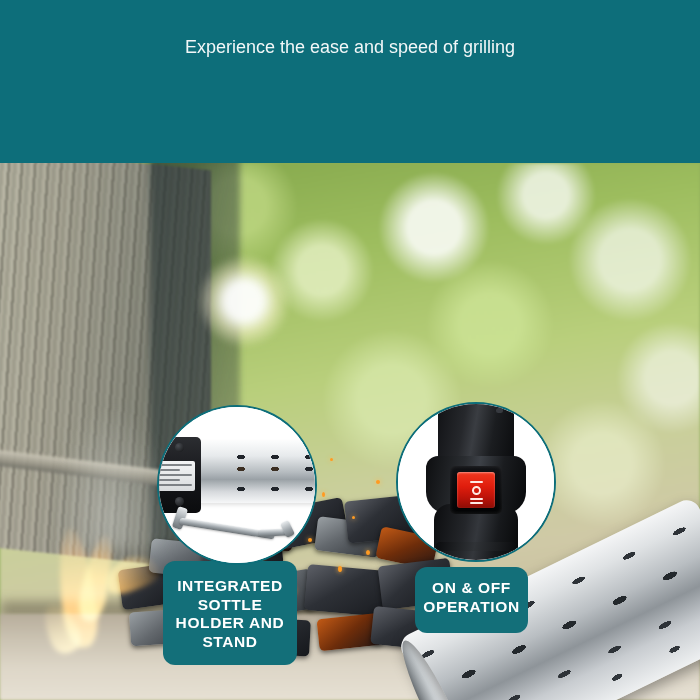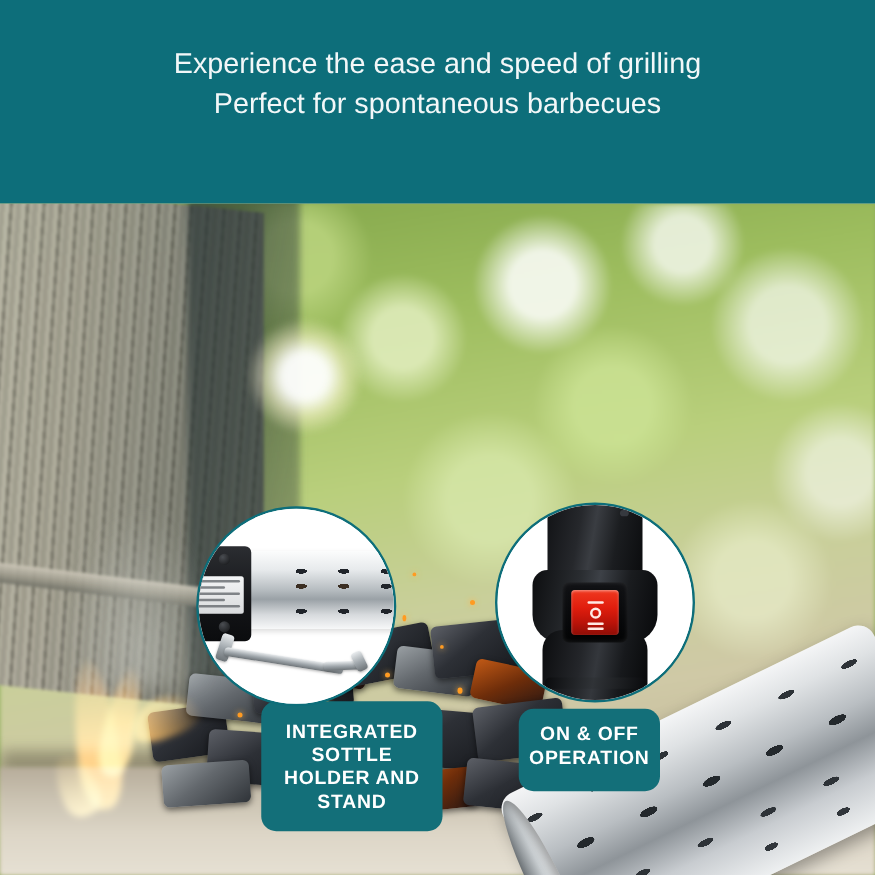--- a/index.html
+++ b/index.html
@@ -15,21 +15,21 @@
     position:absolute;left:0;top:0;width:700px;height:163px;
     background:#0d6e7a;
     display:flex;flex-direction:column;align-items:center;justify-content:flex-start;
     box-sizing:border-box;padding-top:22px;
   }
   .headline{
     color:#ffffff;font-size:35px;font-weight:bold;letter-spacing:0.5px;
     line-height:1.05;margin:0;text-align:center;
   }
   .sub{
-    color:#f2f7f8;font-size:23px;font-weight:normal;line-height:1.38;
+    color:#f2f7f8;font-size:18px;font-weight:normal;line-height:1.38;
     margin:0;text-align:center;padding-top:13px;
   }
   .sub-line{display:block;}
 
   
   .photo{
     position:absolute;left:0;top:163px;width:700px;height:537px;overflow:hidden;
     background:#8fae5a;
   }
   
@@ -167,22 +167,22 @@
   }
   .label{
     position:absolute;background:#136f79;border-radius:12px;
     color:#ffffff;text-align:center;font-weight:bold;letter-spacing:0.6px;
     display:flex;align-items:center;justify-content:center;
     line-height:1.2;z-index:2;box-sizing:border-box;
   }
   
   .callout-left .circle{left:157px;top:242px;width:156px;height:156px;}
   .callout-left .label{
-    left:163px;top:398px;width:145px;height:104px;font-size:15.5px;padding:6px 4px 0;
-    align-items:flex-start;padding-top:16px;margin-left:46px;
+    left:163px;top:398px;width:134px;height:104px;font-size:15.5px;padding:6px 4px 0;
+    align-items:flex-start;padding-top:16px;
   }
   
   .callout-right .circle{left:396px;top:239px;width:156px;height:156px;}
   .callout-right .label{
     left:415px;top:404px;width:113px;height:66px;font-size:15.5px;
     align-items:flex-start;padding-top:12px;
   }
 
   
   .inset1{position:absolute;inset:0;background:#ffffff;}
@@ -269,21 +269,20 @@
   .i2-nub{position:absolute;width:7px;height:5px;border-radius:3px;background:#3a3d42;opacity:.9;}
 </style>
 </head>
 <body>
 
 <div class="infographic">
 
   <div class="header">
     <p class="sub">
       <span class="sub-line">Experience the ease and speed of grilling</span>
-      <span class="sub-line">Perfect for spontaneous barbecues</span>
     </p>
   </div>
 
   <div class="photo">
     <div class="bokeh"></div>
     <div class="fence"></div>
     <div class="fence-dark"></div>
     <div class="fence-rail"></div>
     <div class="flare"></div>
 

